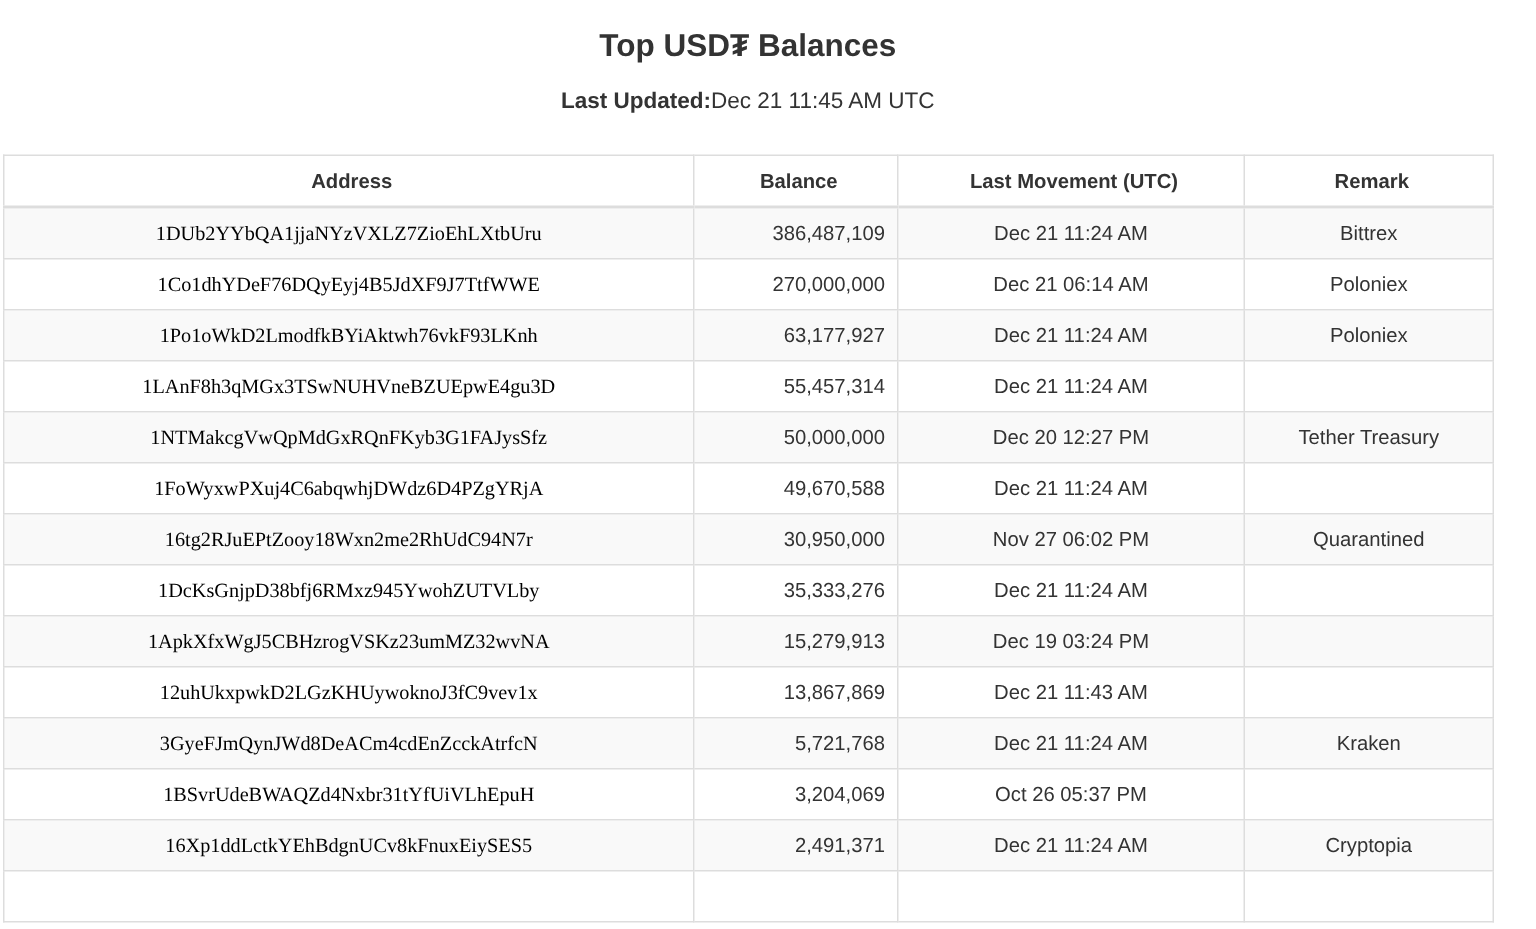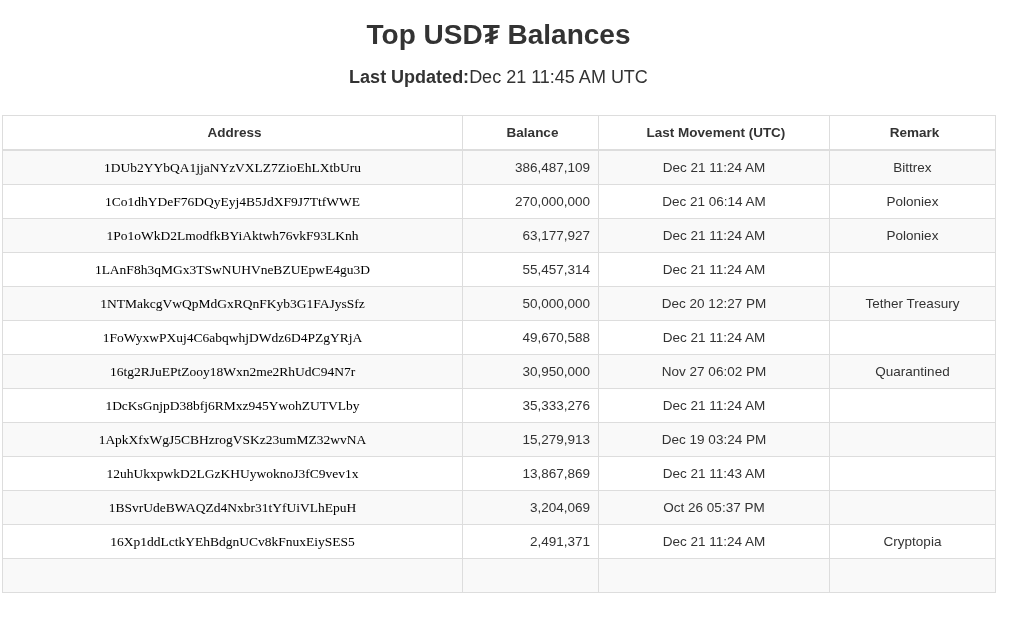--- a/index.html
+++ b/index.html
@@ -15,28 +15,28 @@
     color: #333333;
   }
   .container {
     width: 993px;
     margin-left: 2px;
   }
   .page-title {
     margin: 0;
     padding-top: 19px;
     text-align: center;
-    font-size: 28px;
+    font-size: 21px;
     font-weight: 700;
     color: #333333;
   }
   .subtitle {
     margin-top: 16px;
     text-align: center;
-    font-size: 18px;
+    font-size: 15px;
     color: #333333;
   }
   .subtitle .label { font-weight: 700; }
   table.balances {
     width: 100%;
     margin-top: 27px;
     border-collapse: collapse;
     table-layout: fixed;
     font-size: 13.5px;
   }
@@ -144,20 +144,26 @@
           <td class="cell-movement">Dec 19 03:24 PM</td>
           <td class="cell-remark"></td>
         </tr>
         <tr>
           <td class="cell-address"><a class="addr-link" href="#">12uhUkxpwkD2LGzKHUywoknoJ3fC9vev1x</a></td>
           <td class="cell-balance">13,867,869</td>
           <td class="cell-movement">Dec 21 11:43 AM</td>
           <td class="cell-remark"></td>
         </tr>
         <tr>
+          <td class="cell-address"><a class="addr-link" href="#">3GyeFJmQynJWd8DeACm4cdEnZcckAtrfcN</a></td>
+          <td class="cell-balance">5,721,768</td>
+          <td class="cell-movement">Dec 21 11:24 AM</td>
+          <td class="cell-remark">Kraken</td>
+        </tr>
+        <tr>
           <td class="cell-address"><a class="addr-link" href="#">1BSvrUdeBWAQZd4Nxbr31tYfUiVLhEpuH</a></td>
           <td class="cell-balance">3,204,069</td>
           <td class="cell-movement">Oct 26 05:37 PM</td>
           <td class="cell-remark"></td>
         </tr>
         <tr>
           <td class="cell-address"><a class="addr-link" href="#">16Xp1ddLctkYEhBdgnUCv8kFnuxEiySES5</a></td>
           <td class="cell-balance">2,491,371</td>
           <td class="cell-movement">Dec 21 11:24 AM</td>
           <td class="cell-remark">Cryptopia</td>

